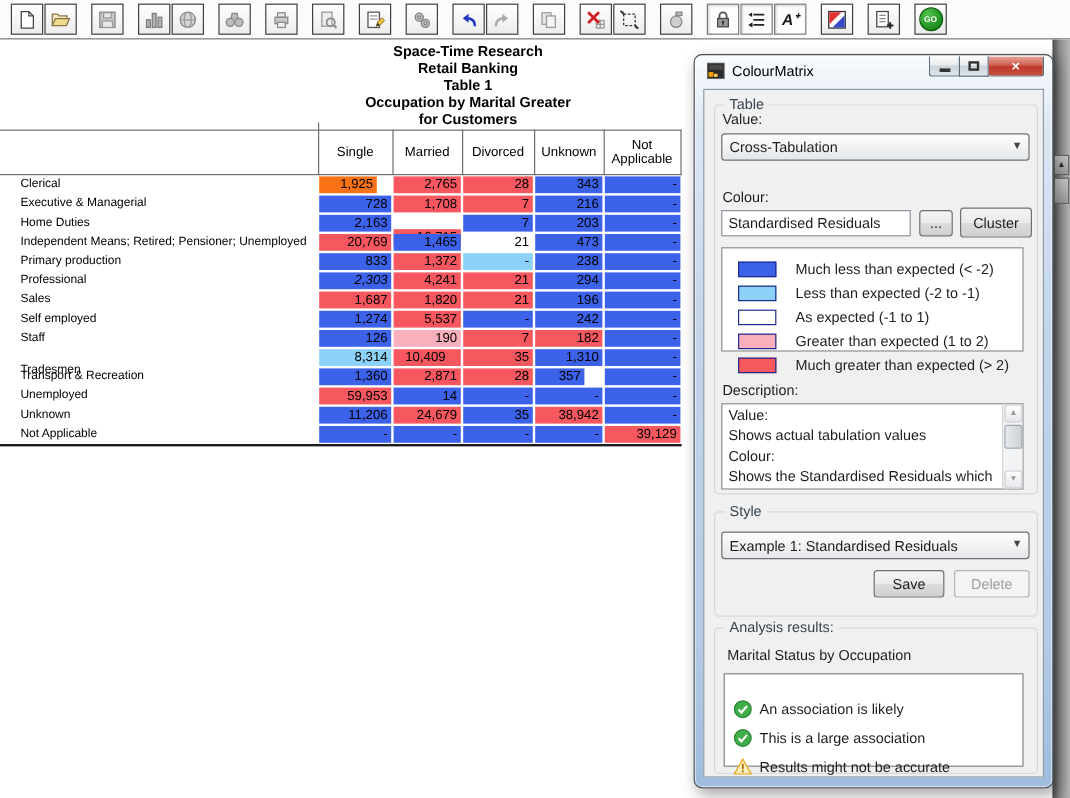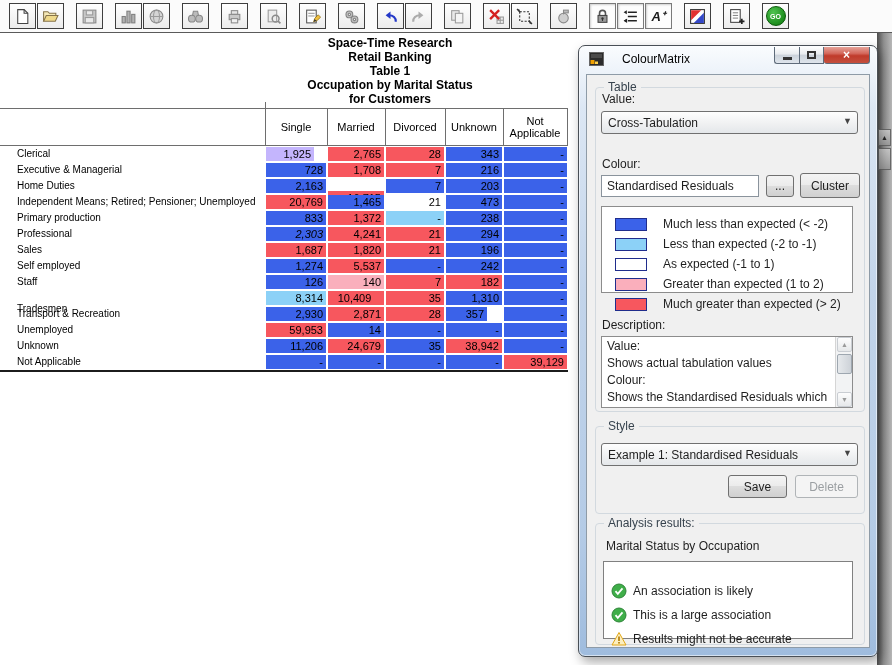--- a/index.html
+++ b/index.html
@@ -35,21 +35,21 @@
   
   #right-strip { position:absolute; left:877px; top:33px; width:15px; height:632px;
     background:linear-gradient(90deg,#4E4E4E,#8F8F8F 45%,#B8B8B8); }
   .strip-btn { position:absolute; left:1px; width:13px; background:linear-gradient(#C9C9C9,#9E9E9E); border:1px solid #6A6A6A;
     display:flex; align-items:center; justify-content:center; font-size:7px; color:#2A2A2A; }
 
   
   #dialog { position:absolute; left:578px; top:45px; width:300px; height:612px; border-radius:7px;
     background:linear-gradient(180deg,#FAFCFE,#DCE7F4 10%,#C2D4EA 40%,#B4CBE6 80%,#9FBCDE);
     border:1px solid #494F56; box-shadow:inset 0 0 0 1px rgba(255,255,255,.55), 3px 5px 12px rgba(0,0,0,.35); }
-  #dlg-titlebar { position:absolute; left:10px; top:6px; display:flex; align-items:center;gap:12px; }
+  #dlg-titlebar { position:absolute; left:10px; top:6px; display:flex; align-items:center; }
   #dlg-title-text { font-size:12px; color:#000; margin-left:6px; }
   #caption-btns { position:absolute; right:7px; top:1px; display:flex; }
   .cap-btn { height:17px; border:1px solid #5E6B7A; border-top:none; display:flex; align-items:center; justify-content:center;
     background:linear-gradient(#FDFDFD,#E8EBEF 45%,#CBD2DA 50%,#DFE5EC); }
   .cap-btn.min { width:25px; border-radius:0 0 0 3px; border-right:none; }
   .cap-btn.max { width:25px; }
   .cap-btn.close { width:46px; border-radius:0 0 3px 3px; border-left:none;
     background:linear-gradient(#E5A298,#D4685C 40%,#C03A2B 55%,#C4503E); color:#fff; font-weight:bold; font-size:12px; }
   .min-glyph { width:9px; height:3px; background:#333; margin-top:6px; }
   .max-glyph { width:9px; height:8px; border:2px solid #333; }
@@ -280,21 +280,21 @@
         <div class="go-circle">GO</div>
       </div>
   </div>
 </div>
 
 <div id="table-pane">
   <div id="table-title">
       <div>Space-Time Research</div>
       <div>Retail Banking</div>
       <div>Table 1</div>
-      <div>Occupation by Marital Status</div>
+      <div>Occupation by Marital Greater</div>
       <div>for Customers</div>
     </div>
 
   <div class="hline" style="top:75px"></div>
   <div class="hline" style="top:112px"></div>
   <div class="vline" style="left:265px; top:69px; height:44px"></div>
   <div class="vline" style="left:327px; top:75px; height:38px"></div>
   <div class="vline" style="left:385px; top:75px; height:38px"></div>
   <div class="vline" style="left:445px; top:75px; height:38px"></div>
   <div class="vline" style="left:503px; top:75px; height:38px"></div>
@@ -302,21 +302,21 @@
   <div id="tbl-bottom-line"></div>
 
   <div class="hdr-cell" style="left:265px; width:62px">Single</div>
   <div class="hdr-cell" style="left:327px; width:58px">Married</div>
   <div class="hdr-cell" style="left:385px; width:60px">Divorced</div>
   <div class="hdr-cell" style="left:445px; width:58px">Unknown</div>
   <div class="hdr-cell" style="left:503px; width:64px">Not Applicable</div>
 
   <div id="table-body">
       <div class="row-label" style="top: 113px;">Clerical</div>
-      <div class="data-cell" style="left: 266px; top: 114px; width: 48px; background: #c4b5fd;">1,925</div>
+      <div class="data-cell" style="left: 266px; top: 114px; width: 48px; background: #f97316;">1,925</div>
       <div class="data-cell" style="left: 328px; top: 114px; width: 56px; background: rgb(247, 87, 94);">2,765</div>
       <div class="data-cell" style="left: 386px; top: 114px; width: 58px; background: rgb(247, 87, 94);">28</div>
       <div class="data-cell" style="left: 446px; top: 114px; width: 56px; background: rgb(59, 98, 233);">343</div>
       <div class="data-cell" style="left: 504px; top: 114px; width: 63px; background: rgb(59, 98, 233);">-</div>
       <div class="row-label" style="top: 129px;">Executive &amp; Managerial</div>
       <div class="data-cell" style="left: 266px; top: 130px; width: 60px; background: rgb(59, 98, 233);">728</div>
       <div class="data-cell" style="left: 328px; top: 130px; width: 56px; background: rgb(247, 87, 94);">1,708</div>
       <div class="data-cell" style="left: 386px; top: 130px; width: 58px; background: rgb(247, 87, 94);">7</div>
       <div class="data-cell" style="left: 446px; top: 130px; width: 56px; background: rgb(59, 98, 233);">216</div>
       <div class="data-cell" style="left: 504px; top: 130px; width: 63px; background: rgb(59, 98, 233);">-</div>
@@ -351,32 +351,32 @@
       <div class="data-cell" style="left: 446px; top: 210px; width: 56px; background: rgb(59, 98, 233);">196</div>
       <div class="data-cell" style="left: 504px; top: 210px; width: 63px; background: rgb(59, 98, 233);">-</div>
       <div class="row-label" style="top: 225px;">Self employed</div>
       <div class="data-cell" style="left: 266px; top: 226px; width: 60px; background: rgb(59, 98, 233);">1,274</div>
       <div class="data-cell" style="left: 328px; top: 226px; width: 56px; background: rgb(247, 87, 94);">5,537</div>
       <div class="data-cell" style="left: 386px; top: 226px; width: 58px; background: rgb(59, 98, 233);">-</div>
       <div class="data-cell" style="left: 446px; top: 226px; width: 56px; background: rgb(59, 98, 233);">242</div>
       <div class="data-cell" style="left: 504px; top: 226px; width: 63px; background: rgb(59, 98, 233);">-</div>
       <div class="row-label" style="top: 241px;">Staff</div>
       <div class="data-cell" style="left: 266px; top: 242px; width: 60px; background: rgb(59, 98, 233);">126</div>
-      <div class="data-cell" style="left: 328px; top: 242px; width: 56px; background: rgb(250, 175, 188);">140</div>
+      <div class="data-cell" style="left: 328px; top: 242px; width: 56px; background: rgb(250, 175, 188);">190</div>
       <div class="data-cell" style="left: 386px; top: 242px; width: 58px; background: rgb(247, 87, 94);">7</div>
       <div class="data-cell" style="left: 446px; top: 242px; width: 56px; background: rgb(247, 87, 94);">182</div>
       <div class="data-cell" style="left: 504px; top: 242px; width: 63px; background: rgb(59, 98, 233);">-</div>
       <div class="row-label" style="top: 257px; margin-top: 11px;">Tradesmen</div>
       <div class="data-cell" style="left: 266px; top: 258px; width: 60px; background: rgb(140, 209, 247);">8,314</div>
       <div class="data-cell" style="left: 328px; top: 258px; width: 56px; background: rgb(247, 87, 94); text-align: center;">10,409</div>
       <div class="data-cell" style="left: 386px; top: 258px; width: 58px; background: rgb(247, 87, 94);">35</div>
       <div class="data-cell" style="left: 446px; top: 258px; width: 56px; background: rgb(59, 98, 233);">1,310</div>
       <div class="data-cell" style="left: 504px; top: 258px; width: 63px; background: rgb(59, 98, 233);">-</div>
       <div class="row-label" style="top: 273px;">Transport &amp; Recreation</div>
-      <div class="data-cell" style="left: 266px; top: 274px; width: 60px; background: rgb(59, 98, 233);">2,930</div>
+      <div class="data-cell" style="left: 266px; top: 274px; width: 60px; background: rgb(59, 98, 233);">1,360</div>
       <div class="data-cell" style="left: 328px; top: 274px; width: 56px; background: rgb(247, 87, 94);">2,871</div>
       <div class="data-cell" style="left: 386px; top: 274px; width: 58px; background: rgb(247, 87, 94);">28</div>
       <div class="data-cell" style="left: 446px; top: 274px; width: 41px; background: rgb(59, 98, 233);">357</div>
       <div class="data-cell" style="left: 504px; top: 274px; width: 63px; background: rgb(59, 98, 233);">-</div>
       <div class="row-label" style="top: 289px;">Unemployed</div>
       <div class="data-cell" style="left: 266px; top: 290px; width: 60px; background: rgb(247, 87, 94);">59,953</div>
       <div class="data-cell" style="left: 328px; top: 290px; width: 56px; background: rgb(59, 98, 233);">14</div>
       <div class="data-cell" style="left: 386px; top: 290px; width: 58px; background: rgb(59, 98, 233);">-</div>
       <div class="data-cell" style="left: 446px; top: 290px; width: 56px; background: rgb(59, 98, 233);">-</div>
       <div class="data-cell" style="left: 504px; top: 290px; width: 63px; background: rgb(59, 98, 233);">-</div>

